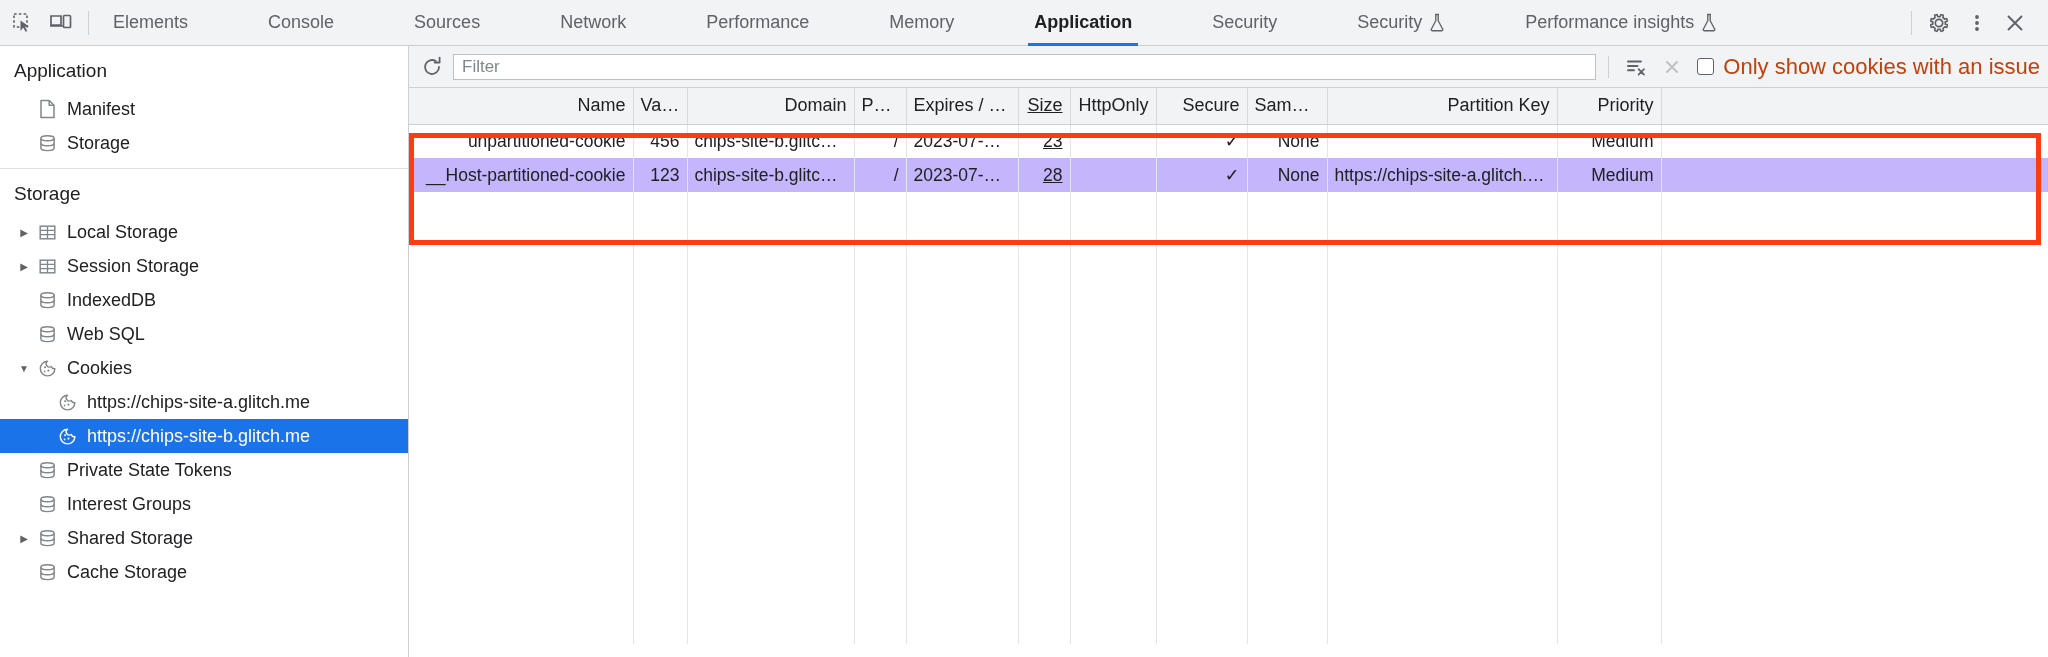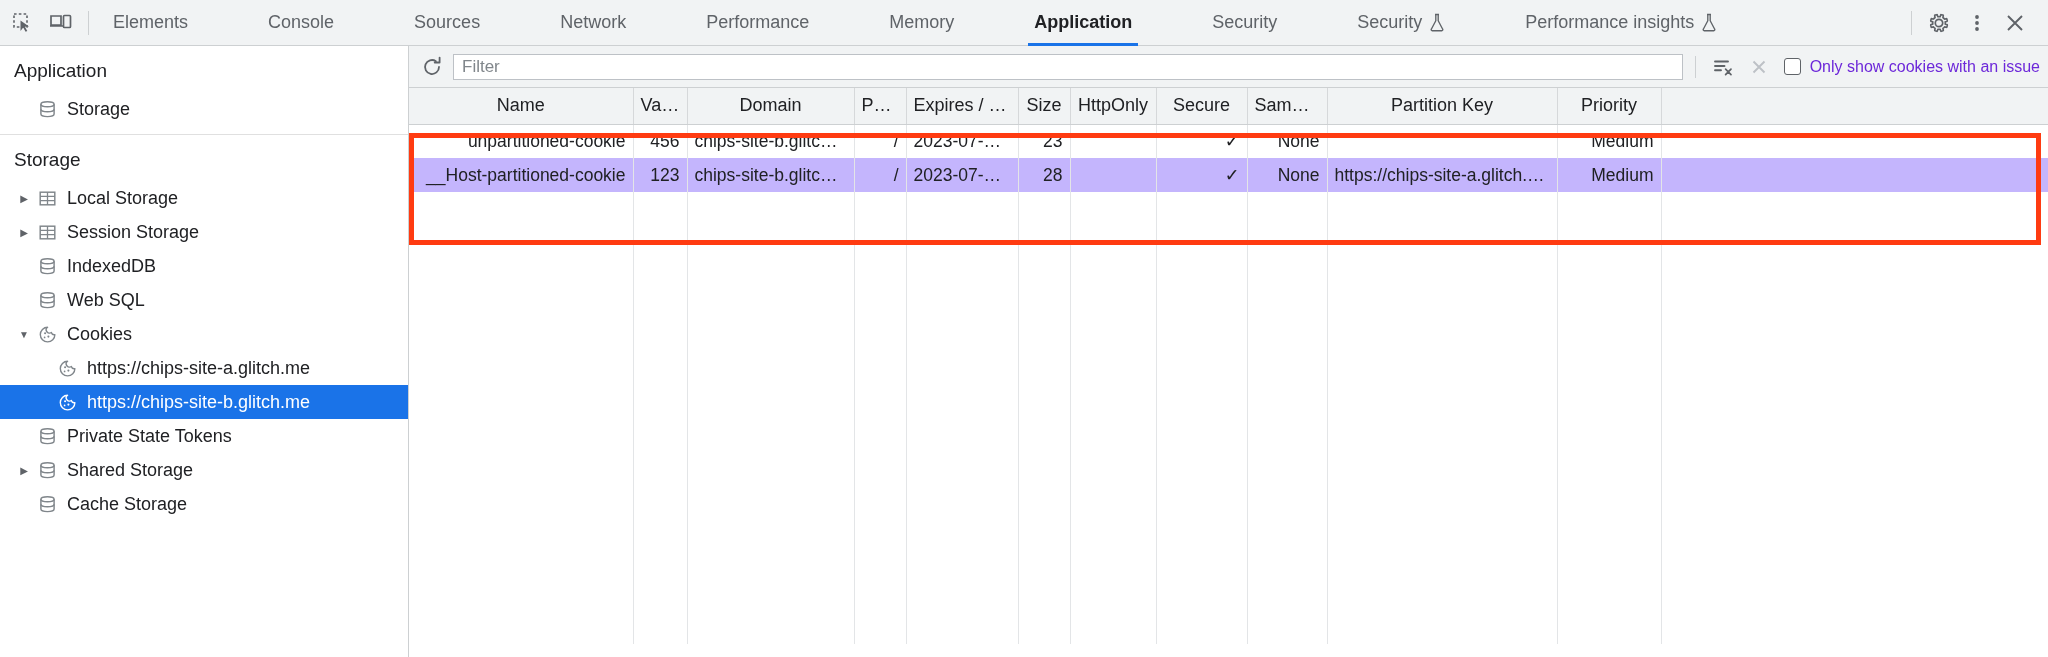--- a/index.html
+++ b/index.html
@@ -142,56 +142,56 @@
   }
   .filter-input::placeholder { color: #80868b; }
   .fb-sep { width: 1px; height: 22px; background: #cdd0d2; margin: 0 6px; flex:0 0 auto;}
   .chk-wrap { display: flex; align-items: center; gap: 9px; padding-left: 4px; flex: 0 0 auto; }
   .chkbox {
     width: 17px; height: 17px;
     border: 1.6px solid #5f6368;
     border-radius: 3px;
     background: #fff;
   }
-  .chk-label { font-size: 16px; color: #6d28d9; white-space: nowrap; }
+  .chk-label { font-size: 22px; color: #c2410c; white-space: nowrap; }
 
   
   .grid-zone { flex: 1 1 auto; position: relative; overflow: hidden; }
   table.dg {
     width: 100%;
     border-collapse: collapse;
     table-layout: fixed;
     font-size: 17.5px;
     color: #202124;
   }
   table.dg thead th {
     background: #f1f3f4;
     font-weight: normal;
-    text-align: center;
+    text-align: right;
     height: 36px;
     padding: 0 7px;
     border-right: 1px solid #d6d8da;
     border-bottom: 1px solid #cdd0d2;
     white-space: nowrap;
     overflow: hidden;
     text-overflow: ellipsis;
     font-size: 18px;
   }
   table.dg tbody td {
     height: 34px;
     padding: 0 7px;
     border-right: 1px solid #e3e5e7;
     white-space: nowrap;
     overflow: hidden;
     text-overflow: ellipsis;
     text-align: right;
   }
   table.dg tbody tr.odd td { background: #ffffff; }
   table.dg tbody tr.even td { background: #c4b5fd; }
-  td.num, th.num { text-align: right; }
+  td.num, th.num { text-align: right; text-decoration: underline; }
   td.ctr { text-align: center; }
   td.pad-name { padding-left: 26px; }
 
   
   .filler { width: 100%; border-collapse: collapse; table-layout: fixed; }
   .filler td { height: 452px; border-right: 1px solid #e3e5e7; }
 
   
   .annot-box {
     position: absolute;
@@ -306,20 +306,29 @@
   </div>
 </div>
 
 <div class="body-split">
 
   <div class="sidebar">
 
     <div class="tree-section">
       <div class="tree-head">Application</div>
 
+      <div class="tree-row indent-2">
+        <span class="ico">
+          <svg width="17" height="20" viewBox="0 0 17 20">
+            <path d="M2 1.5 h8.2 L15 6.2 V18.5 H2 Z" fill="none" stroke="#80868b" stroke-width="1.5" stroke-linejoin="round"></path>
+            <path d="M10.2 1.5 V6.2 H15" fill="none" stroke="#80868b" stroke-width="1.5" stroke-linejoin="round"></path>
+          </svg>
+        </span>
+        <span class="tree-label">Manifest</span>
+      </div>
 
 
       <div class="tree-row indent-2">
         <span class="ico">
           <svg width="19" height="19" viewBox="0 0 19 19">
             <ellipse cx="9.5" cy="4.3" rx="6.6" ry="2.5" fill="none" stroke="#80868b" stroke-width="1.45"></ellipse>
             <path d="M2.9 4.3 v4.9 c0 1.4 3 2.5 6.6 2.5 s6.6-1.1 6.6-2.5 V4.3" fill="none" stroke="#80868b" stroke-width="1.45"></path>
             <path d="M2.9 9.2 v4.9 c0 1.4 3 2.5 6.6 2.5 s6.6-1.1 6.6-2.5 V9.2" fill="none" stroke="#80868b" stroke-width="1.45"></path>
           </svg>
         </span>
@@ -418,20 +427,31 @@
         <span class="ico">
           <svg width="19" height="19" viewBox="0 0 19 19">
             <ellipse cx="9.5" cy="4.3" rx="6.6" ry="2.5" fill="none" stroke="#80868b" stroke-width="1.45"></ellipse>
             <path d="M2.9 4.3 v4.9 c0 1.4 3 2.5 6.6 2.5 s6.6-1.1 6.6-2.5 V4.3" fill="none" stroke="#80868b" stroke-width="1.45"></path>
             <path d="M2.9 9.2 v4.9 c0 1.4 3 2.5 6.6 2.5 s6.6-1.1 6.6-2.5 V9.2" fill="none" stroke="#80868b" stroke-width="1.45"></path>
           </svg>
         </span>
         <span class="tree-label">Private State Tokens</span>
       </div>
 
+      <div class="tree-row indent-1">
+        <span class="twisty"></span>
+        <span class="ico">
+          <svg width="19" height="19" viewBox="0 0 19 19">
+            <ellipse cx="9.5" cy="4.3" rx="6.6" ry="2.5" fill="none" stroke="#80868b" stroke-width="1.45"></ellipse>
+            <path d="M2.9 4.3 v4.9 c0 1.4 3 2.5 6.6 2.5 s6.6-1.1 6.6-2.5 V4.3" fill="none" stroke="#80868b" stroke-width="1.45"></path>
+            <path d="M2.9 9.2 v4.9 c0 1.4 3 2.5 6.6 2.5 s6.6-1.1 6.6-2.5 V9.2" fill="none" stroke="#80868b" stroke-width="1.45"></path>
+          </svg>
+        </span>
+        <span class="tree-label">Interest Groups</span>
+      </div>
 
       <div class="tree-row indent-1">
         <span class="twisty">▶</span>
         <span class="ico">
           <svg width="19" height="19" viewBox="0 0 19 19">
             <ellipse cx="9.5" cy="4.3" rx="6.6" ry="2.5" fill="none" stroke="#80868b" stroke-width="1.45"></ellipse>
             <path d="M2.9 4.3 v4.9 c0 1.4 3 2.5 6.6 2.5 s6.6-1.1 6.6-2.5 V4.3" fill="none" stroke="#80868b" stroke-width="1.45"></path>
             <path d="M2.9 9.2 v4.9 c0 1.4 3 2.5 6.6 2.5 s6.6-1.1 6.6-2.5 V9.2" fill="none" stroke="#80868b" stroke-width="1.45"></path>
           </svg>
         </span>

